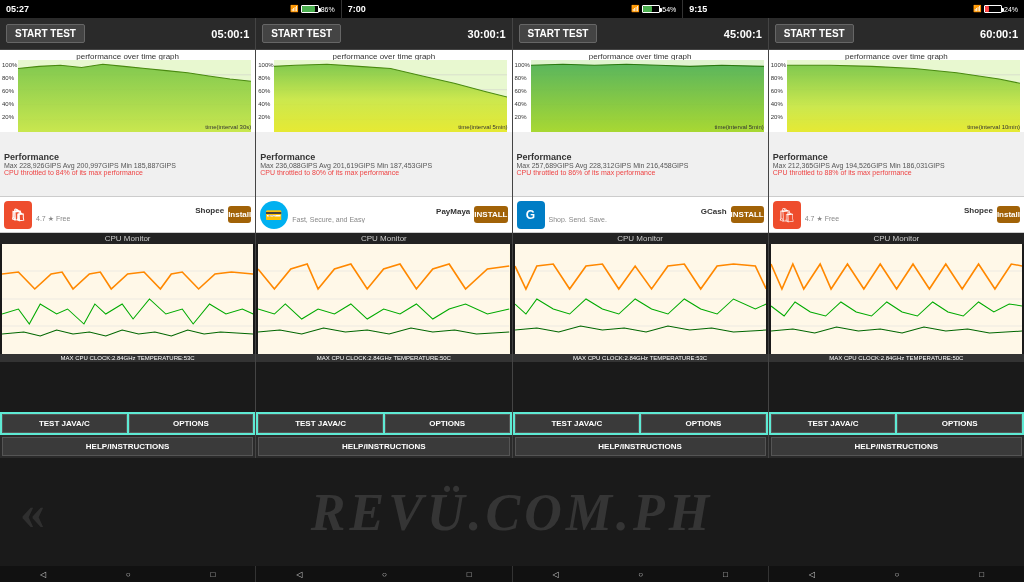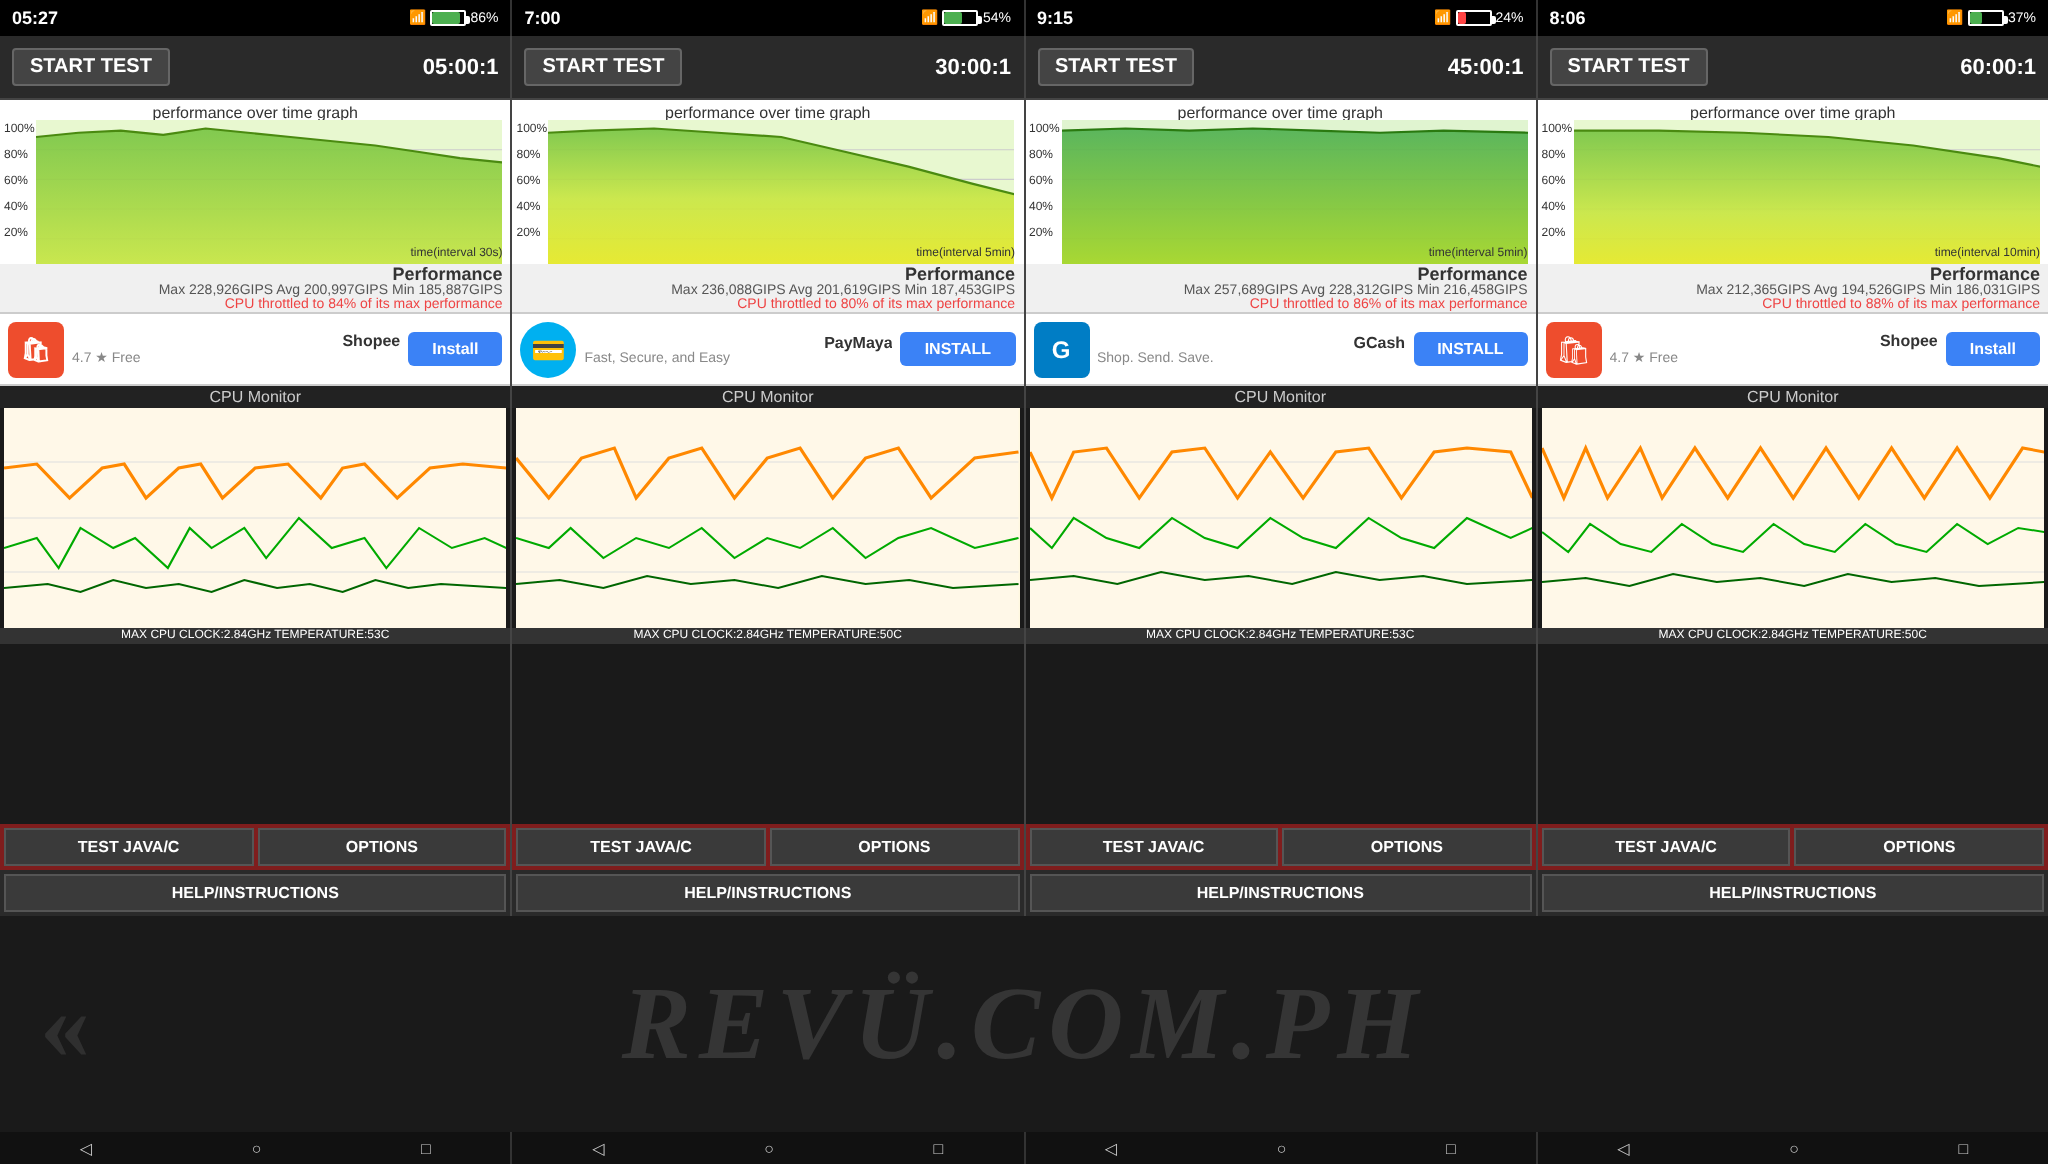--- a/index.html
+++ b/index.html
@@ -150,22 +150,22 @@
       position: absolute;
       left: 18px;
       right: 4px;
       top: 10px;
       bottom: 12px;
     }
 
     
     .perf-text {
       background: #f0f0f0;
-      padding: 0 4px;
-      text-align: right;
+      padding: 20px 4px;
+      text-align: left;
       border-bottom: 1px solid #ccc;
     }
     .perf-title {
       font-size: 9px;
       font-weight: bold;
       color: #333;
     }
     .perf-stats {
       font-size: 7px;
       color: #555;
@@ -199,24 +199,24 @@
       align-items: center;
       justify-content: center;
       font-size: 14px;
     }
     .ad-text {
       flex: 1;
       overflow: hidden;
     }
     .ad-title { font-size: 8px; font-weight: bold; color: #333; text-align: right; }
     .ad-install-btn {
-      background: #3b82f6;
+      background: #a16207;
       color: #fff;
       border: none;
-      padding: 4px 12px;
+      padding: 4px 0;
       font-size: 8px;
       font-weight: bold;
       border-radius: 3px;
       cursor: pointer;
       flex-shrink: 0;
     }
     .ad-rating {
       font-size: 7px;
       color: #888;
     }
@@ -248,21 +248,21 @@
       text-align: center;
       padding: 1px 2px;
       background: #333;
     }
 
     
     .bottom-buttons {
       display: flex;
       gap: 2px;
       padding: 2px;
-      background: #7f1d1d;
+      background: #5eead4;
     }
     .bottom-btn {
       flex: 1;
       background: #3a3a3a;
       color: #fff;
       border: 1px solid #555;
       padding: 4px 2px;
       font-size: 8px;
       font-weight: bold;
       cursor: pointer;
@@ -356,30 +356,20 @@
     </div>
   </div>
   <div class="status-panel">
     <span class="status-time">9:15</span>
     <div class="status-icons">
       <span>📶</span>
       <span class="battery-bar">
           <div class="battery-fill" style="width:24%; background:#f44"></div>
         </span>
       <span>24%</span>
-    </div>
-  </div>
-  <div class="status-panel">
-    <span class="status-time">8:06</span>
-    <div class="status-icons">
-      <span>📶</span>
-      <span class="battery-bar">
-          <div class="battery-fill" style="width:37%"></div>
-        </span>
-      <span>37%</span>
     </div>
   </div>
 </div>
 
 <div class="panels-container">
 
   <div class="panel">
     <div class="panel-top-bar">
       <button class="start-test-btn">START TEST</button>
       <span class="timer-label">05:00:1</span>

